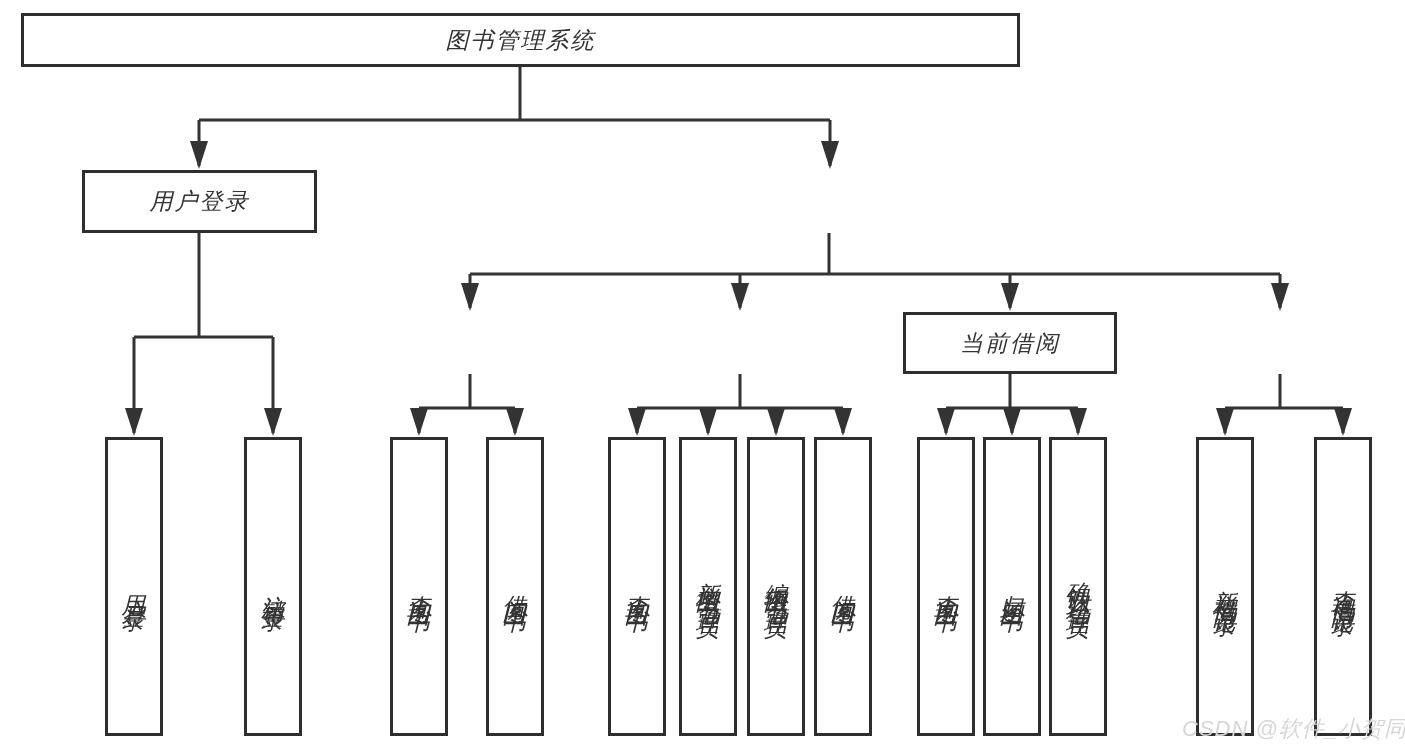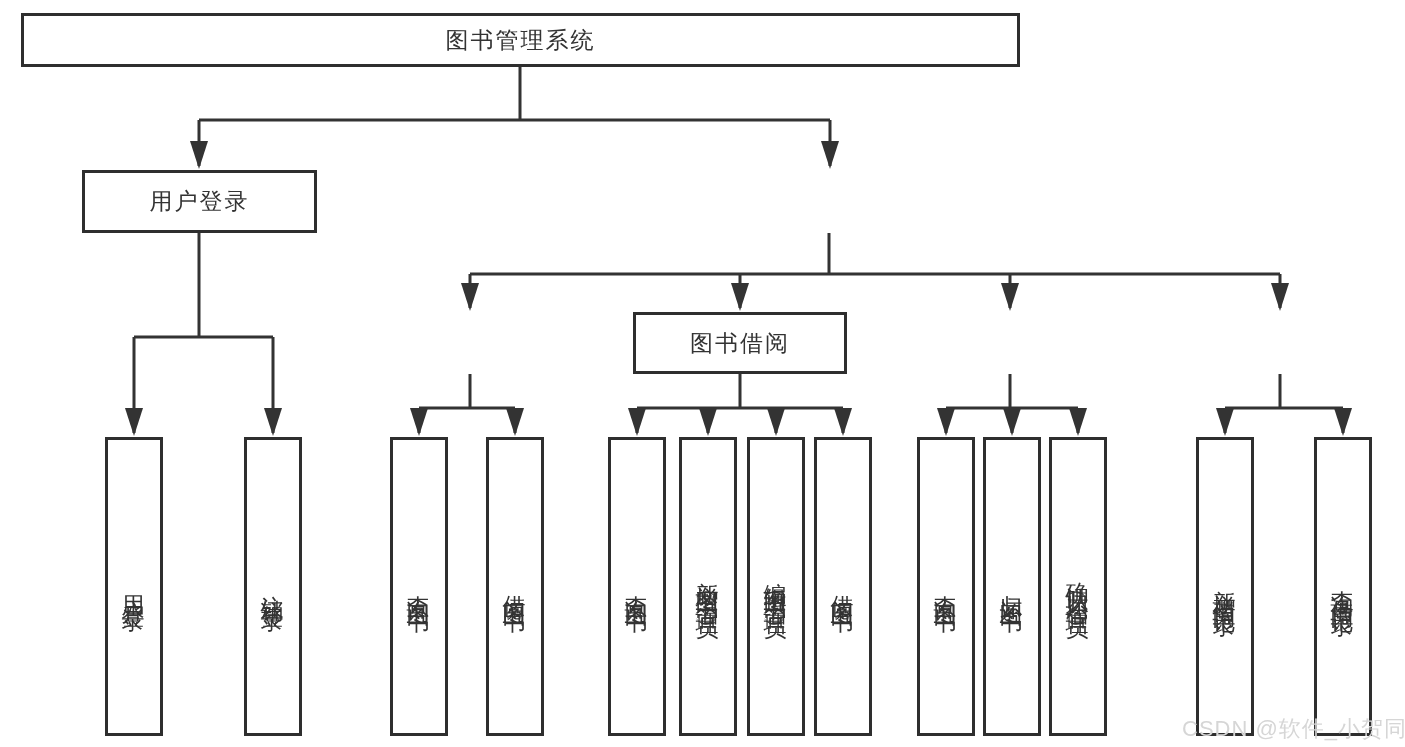--- a/index.html
+++ b/index.html
@@ -3,20 +3,21 @@
 <meta charset="utf-8">
 <style>
   html,body { margin:0; padding:0; background:#ffffff; }
   #canvas {
     position:relative;
     width:1405px; height:747px;
     background:#ffffff;
     font-family:"Liberation Sans","DejaVu Sans",sans-serif;
     color:#333333;
     overflow:hidden;
+    font-style:italic;
   }
   #wires { position:absolute; left:0; top:0; width:1405px; height:747px; }
   .node {
     position:absolute;
     box-sizing:border-box;
     border:3px solid #2e2e2e;
     background:#ffffff;
     display:flex; align-items:center; justify-content:center;
   }
   .hbox { font-size:23px; letter-spacing:2px; }
@@ -100,22 +101,22 @@
   </svg>
 
   <div class="node hbox" id="n-root">
     <span>图书管理系统</span>
   </div>
 
   <div class="node hbox" id="n-user">
     <span>用户登录</span>
   </div>
 
-  <div class="node hbox" id="n-s1">
-    <span>图书借阅</span>
+  <div class="node hbox" id="n-s2">
+    <span>当前借阅</span>
   </div>
 
   <div class="node vbox" id="n-a0">
     <span>用户登录</span>
   </div>
   <div class="node vbox" id="n-a1">
     <span>注销登录</span>
   </div>
 
   <div class="node vbox" id="n-b0">

